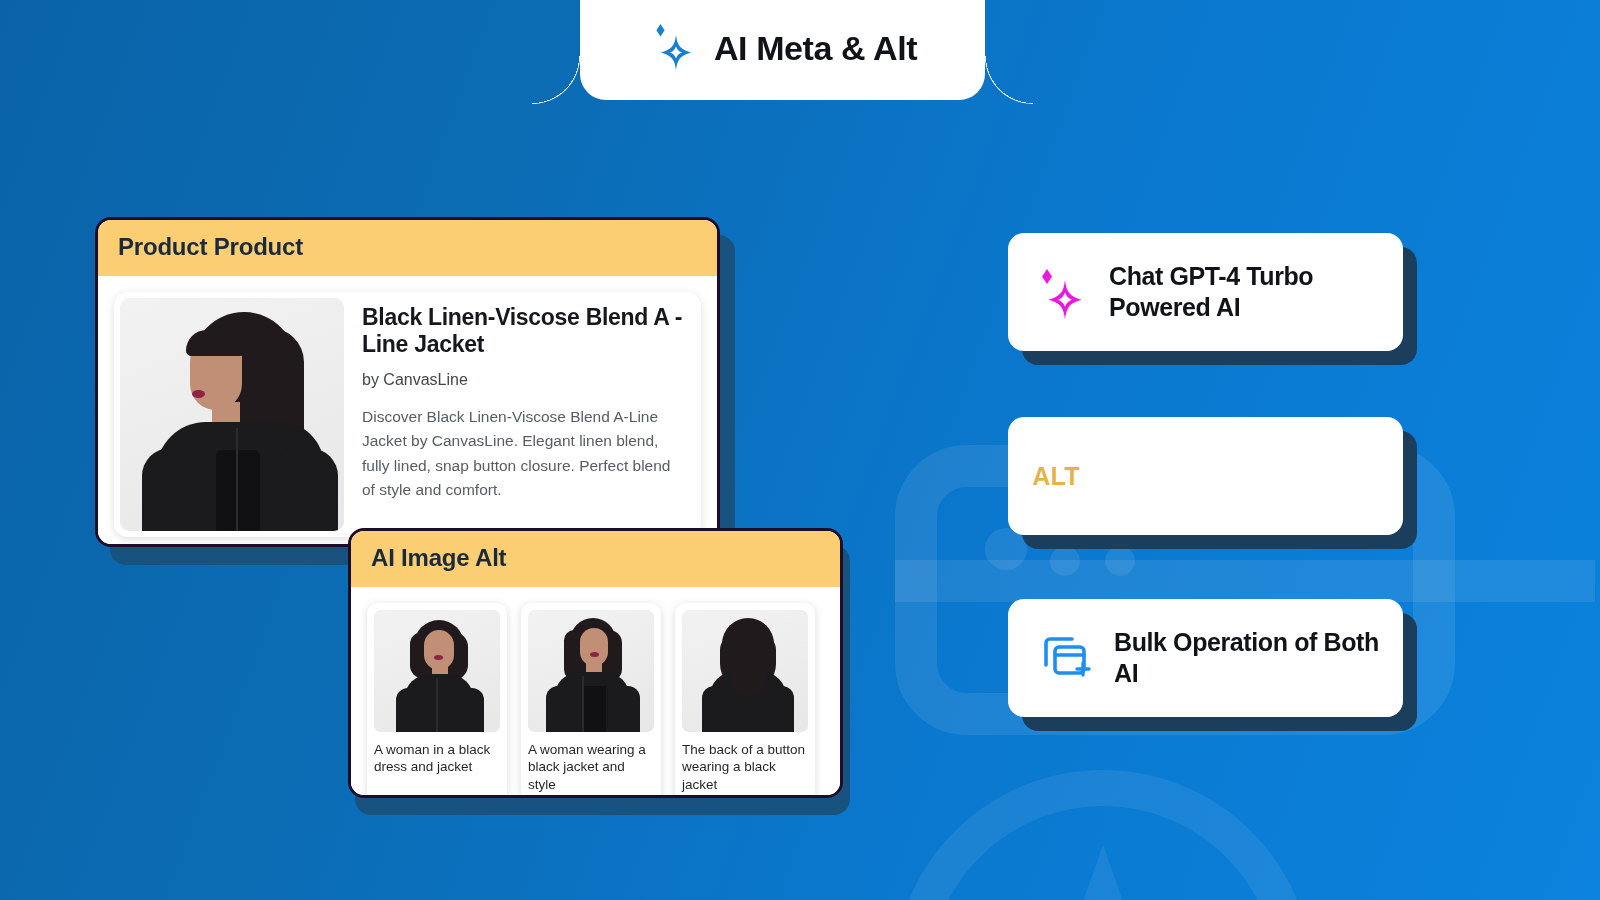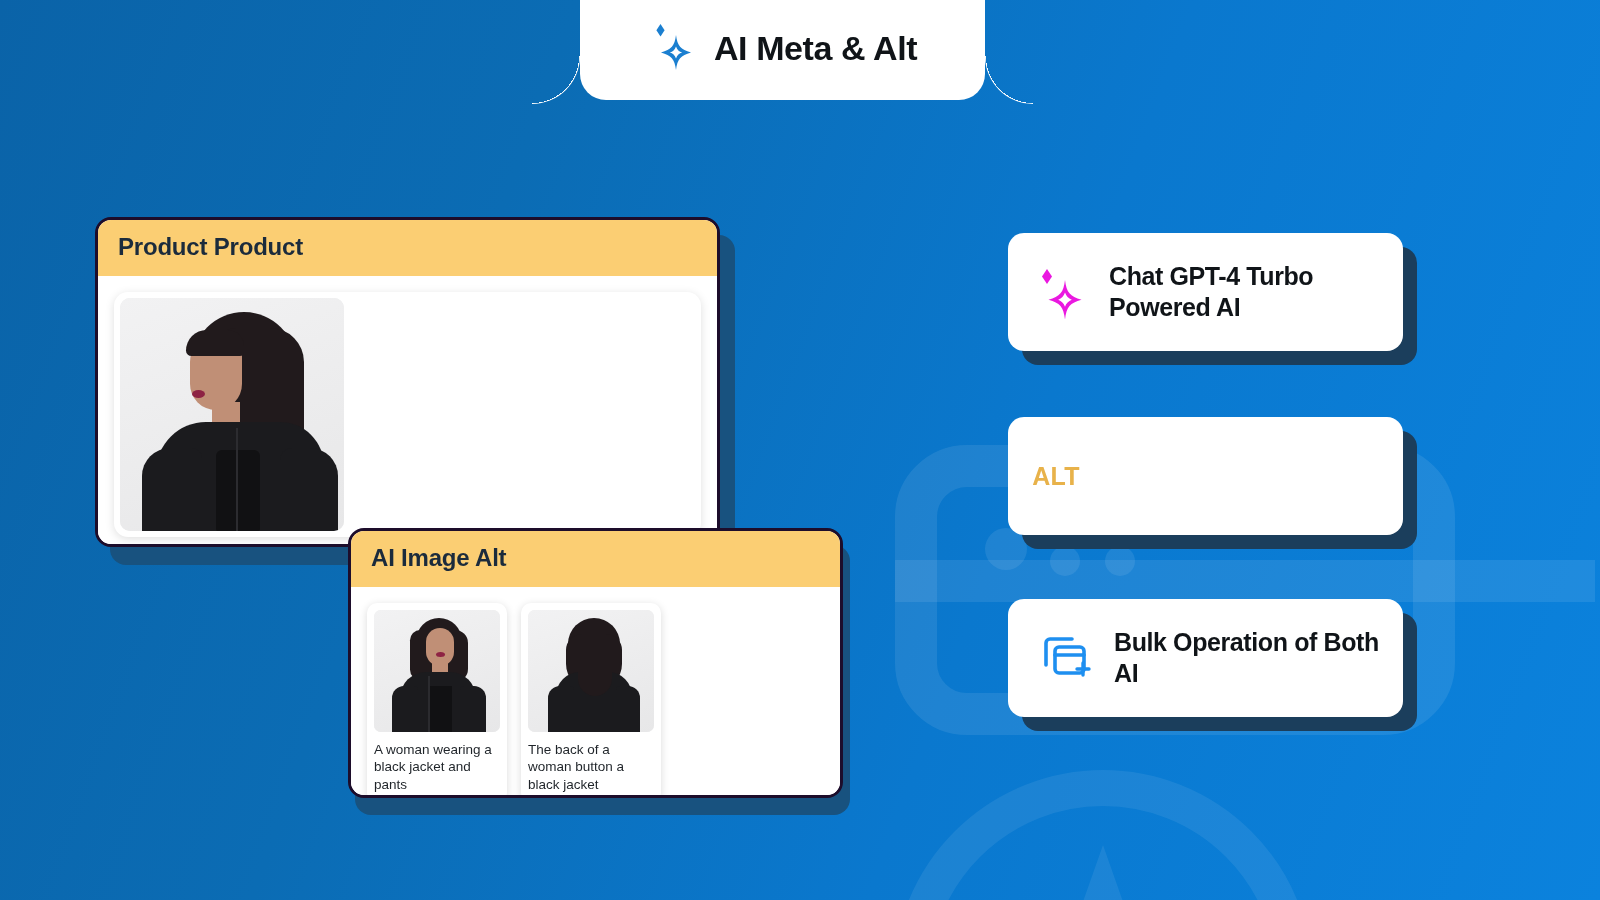--- a/index.html
+++ b/index.html
@@ -295,65 +295,88 @@
 
             <div class="jacket" style="left:36px; top:124px; width:168px; height:112px; border-radius:50px 44px 6px 6px;"></div>
             <div class="jacket" style="left:22px; top:150px; width:60px; height:86px; border-radius:28px 10px 4px 4px;"></div>
             <div class="jacket" style="left:160px; top:150px; width:58px; height:86px; border-radius:12px 28px 4px 4px;"></div>
             <div class="dress" style="left:96px; top:152px; width:44px; height:84px; border-radius:6px;"></div>
 
             <div style="position:absolute; left:116px; top:130px; width:2px; height:104px; background:#2c2c30;"></div>
           </div>
         </div>
 
+        <div class="product-info">
+          <div class="product-title">Black Linen-Viscose Blend A - Line Jacket</div>
+          <div class="product-brand">by CanvasLine</div>
+          <div class="product-desc">Discover Black Linen-Viscose Blend A-Line Jacket by CanvasLine. Elegant linen blend, fully lined, snap button closure. Perfect blend of style and comfort.</div>
+        </div>
 
       </div>
     </div>
   </div>
 
   <div class="panel-shadow" id="alt-shadow"></div>
   <div class="panel" id="alt-panel">
     <div class="panel-header">AI Image Alt</div>
     <div class="panel-body">
       <div class="thumb-row">
 
+        <div class="thumb-card">
+          <div class="thumb-photo">
+            <div class="fig">
+              <div class="bg"></div>
+              <div class="hair" style="left:40px; top:10px; width:50px; height:30px; border-radius:26px 26px 0 0;"></div>
+              <div class="hair" style="left:36px; top:22px; width:26px; height:46px; border-radius:14px 6px 16px 14px;"></div>
+              <div class="hair" style="left:68px; top:22px; width:26px; height:48px; border-radius:6px 16px 16px 12px;"></div>
+              <div class="face" style="left:50px; top:20px; width:30px; height:40px; border-radius:15px;"></div>
+              <div class="lip" style="left:60px; top:45px; width:9px; height:5px;"></div>
+              <div class="face" style="left:58px; top:55px; width:16px; height:14px;"></div>
+              <div class="jacket" style="left:30px; top:64px; width:70px; height:58px; border-radius:26px 26px 0 0;"></div>
+              <div class="jacket" style="left:22px; top:78px; width:26px; height:44px; border-radius:12px 4px 0 0;"></div>
+              <div class="jacket" style="left:84px; top:78px; width:26px; height:44px; border-radius:4px 12px 0 0;"></div>
+              <div style="position:absolute; left:62px; top:68px; width:2px; height:54px; background:#2b2b2f;"></div>
+            </div>
+          </div>
+          <div class="thumb-caption">A woman in a black dress and jacket</div>
+        </div>
 
         <div class="thumb-card">
           <div class="thumb-photo">
             <div class="fig">
               <div class="bg"></div>
               <div class="hair" style="left:42px; top:8px; width:46px; height:28px; border-radius:24px 24px 0 0;"></div>
               <div class="hair" style="left:36px; top:20px; width:24px; height:50px; border-radius:12px 6px 16px 12px;"></div>
               <div class="hair" style="left:70px; top:20px; width:24px; height:52px; border-radius:6px 14px 14px 12px;"></div>
               <div class="face" style="left:52px; top:18px; width:28px; height:38px; border-radius:14px;"></div>
               <div class="lip" style="left:62px; top:42px; width:9px; height:5px;"></div>
               <div class="face" style="left:58px; top:52px; width:16px; height:14px;"></div>
               <div class="jacket" style="left:26px; top:62px; width:76px; height:60px; border-radius:26px 26px 0 0;"></div>
               <div class="jacket" style="left:18px; top:76px; width:26px; height:46px; border-radius:12px 4px 0 0;"></div>
               <div class="jacket" style="left:86px; top:76px; width:26px; height:46px; border-radius:4px 12px 0 0;"></div>
               <div class="dress" style="left:56px; top:76px; width:22px; height:46px;"></div>
               <div style="position:absolute; left:54px; top:66px; width:2px; height:56px; background:#2b2b2f;"></div>
             </div>
           </div>
-          <div class="thumb-caption">A woman wearing a black  jacket and pants</div>
+          <div class="thumb-caption">A woman wearing a black  jacket and style</div>
         </div>
 
         <div class="thumb-card">
           <div class="thumb-photo">
             <div class="fig">
               <div class="bg"></div>
               <div class="hair" style="left:40px; top:8px; width:52px; height:34px; border-radius:26px 26px 6px 6px;"></div>
               <div class="hair" style="left:38px; top:24px; width:56px; height:56px; border-radius:16px 16px 26px 26px;"></div>
               <div class="jacket" style="left:28px; top:62px; width:76px; height:60px; border-radius:24px 24px 0 0;"></div>
               <div class="jacket" style="left:20px; top:76px; width:26px; height:46px; border-radius:12px 4px 0 0;"></div>
               <div class="jacket" style="left:88px; top:76px; width:24px; height:46px; border-radius:4px 12px 0 0;"></div>
               <div class="hair" style="left:50px; top:56px; width:34px; height:30px; border-radius:0 0 18px 18px;"></div>
             </div>
           </div>
-          <div class="thumb-caption">The back of a woman button a black jacket</div>
+          <div class="thumb-caption">The back of a button wearing a black jacket</div>
         </div>
 
       </div>
     </div>
   </div>
 
   <div class="feature-shadow" id="feat-shadow-1"></div>
   <div class="feature-card" id="feat-card-1">
     <span class="feature-icon">
       <svg width="54" height="58" viewBox="0 0 54 58">

